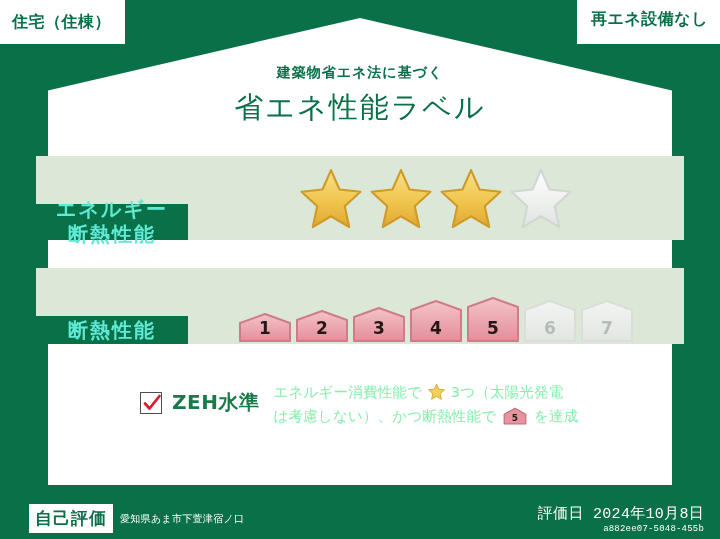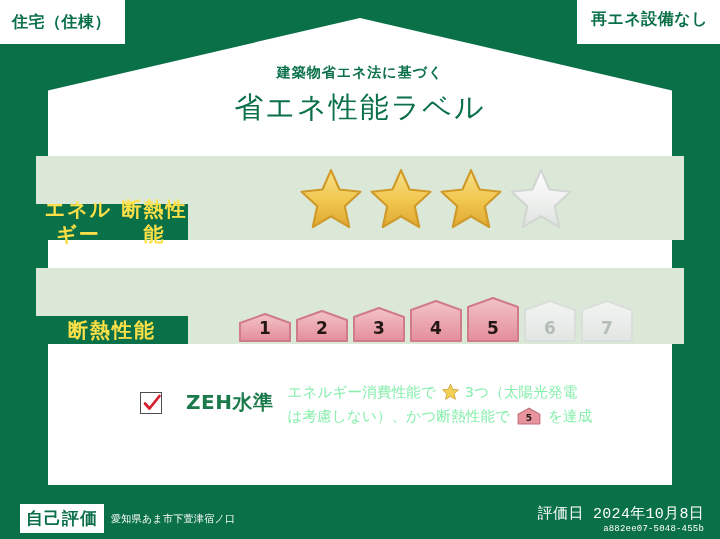--- a/index.html
+++ b/index.html
@@ -74,26 +74,26 @@
     width: 648px;
     display: flex;
     align-items: stretch;
     background: #dbe8d8;
   }
   .metric-row.energy    { top: 156px; height: 84px; }
   .metric-row.insulation{ top: 268px; height: 76px; }
 
   .metric-key {
     background: #0a7048;
-    color: #fde047;
+    color: #5eead4;
     font-weight: bold;
     font-size: 20px;
     letter-spacing: 2px;
     display: flex;
-    flex-direction: row;
+    flex-direction: column;
     align-items: center;
     justify-content: center;
     line-height: 1.25;
     flex: 0 0 152px;
     text-align: center;
     margin-top: 48px;
   }
   .metric-row.insulation .metric-key { font-size: 20px; }
 
   .metric-val {
@@ -131,21 +131,21 @@
 
   
   .zeh-block {
     position: absolute;
     left: 140px;
     top: 381px;
     display: flex;
     align-items: flex-start;
     gap: 14px;
   }
-  .zeh-badge { display: flex; align-items: center; gap: 24px; padding-top: 8px; }
+  .zeh-badge { display: flex; align-items: center; gap: 10px; padding-top: 8px; }
   .zeh-check {
     width: 22px; height: 22px;
     border: 1.6px solid #4d4d4d;
     background: #ffffff;
     position: relative;
     flex: 0 0 auto;
   }
   .zeh-check svg { position: absolute; left: 1px; top: 0px; }
   .zeh-label {
     color: #1b7a4b;
@@ -160,21 +160,21 @@
     line-height: 1.65;
     letter-spacing: 0.2px;
     white-space: nowrap;
   }
   .inline-star { vertical-align: -3px; margin: 0 1px; }
   .inline-house{ vertical-align: -4px; margin: 0 2px; }
 
   
   .footer {
     position: absolute;
-    left: 0; right: 0;
+    left: 9px; right: 0;
     bottom: 0;
     height: 41px;
     display: flex;
     align-items: center;
   }
   .footer-left {
     position: absolute;
     left: 20px;
     display: flex;
     align-items: center;

